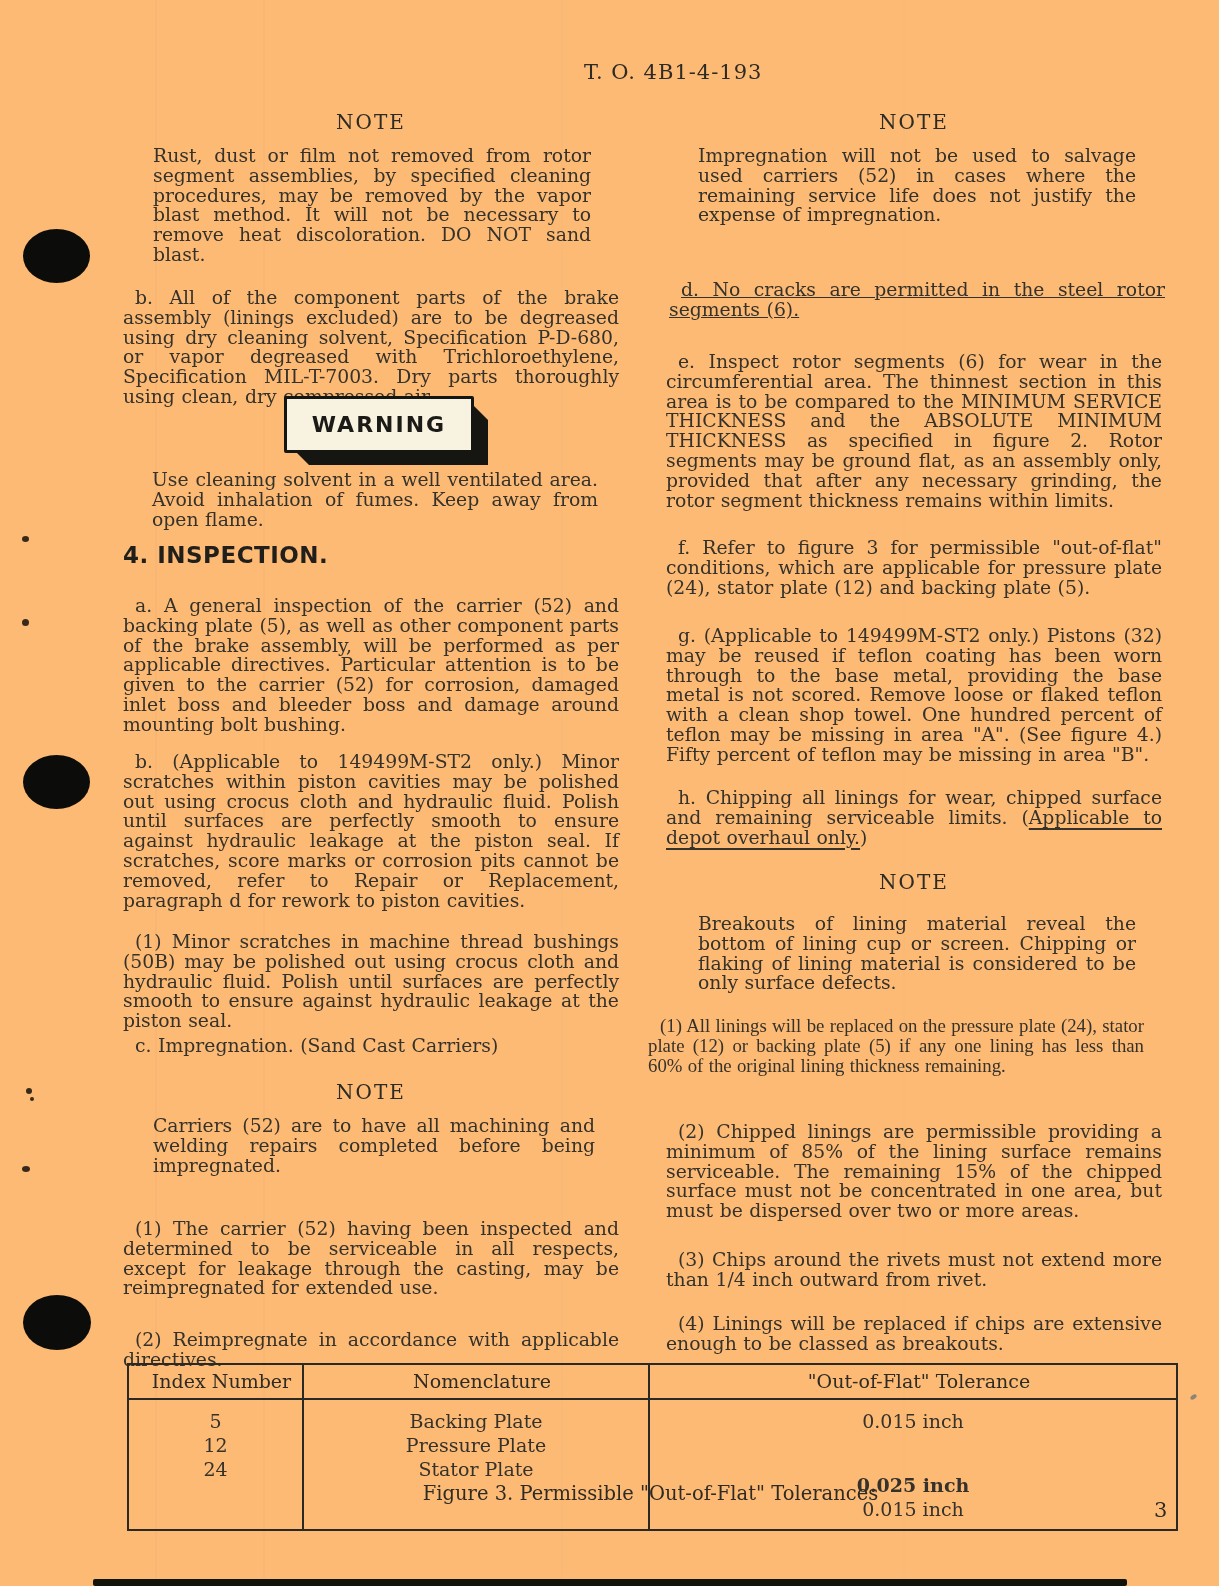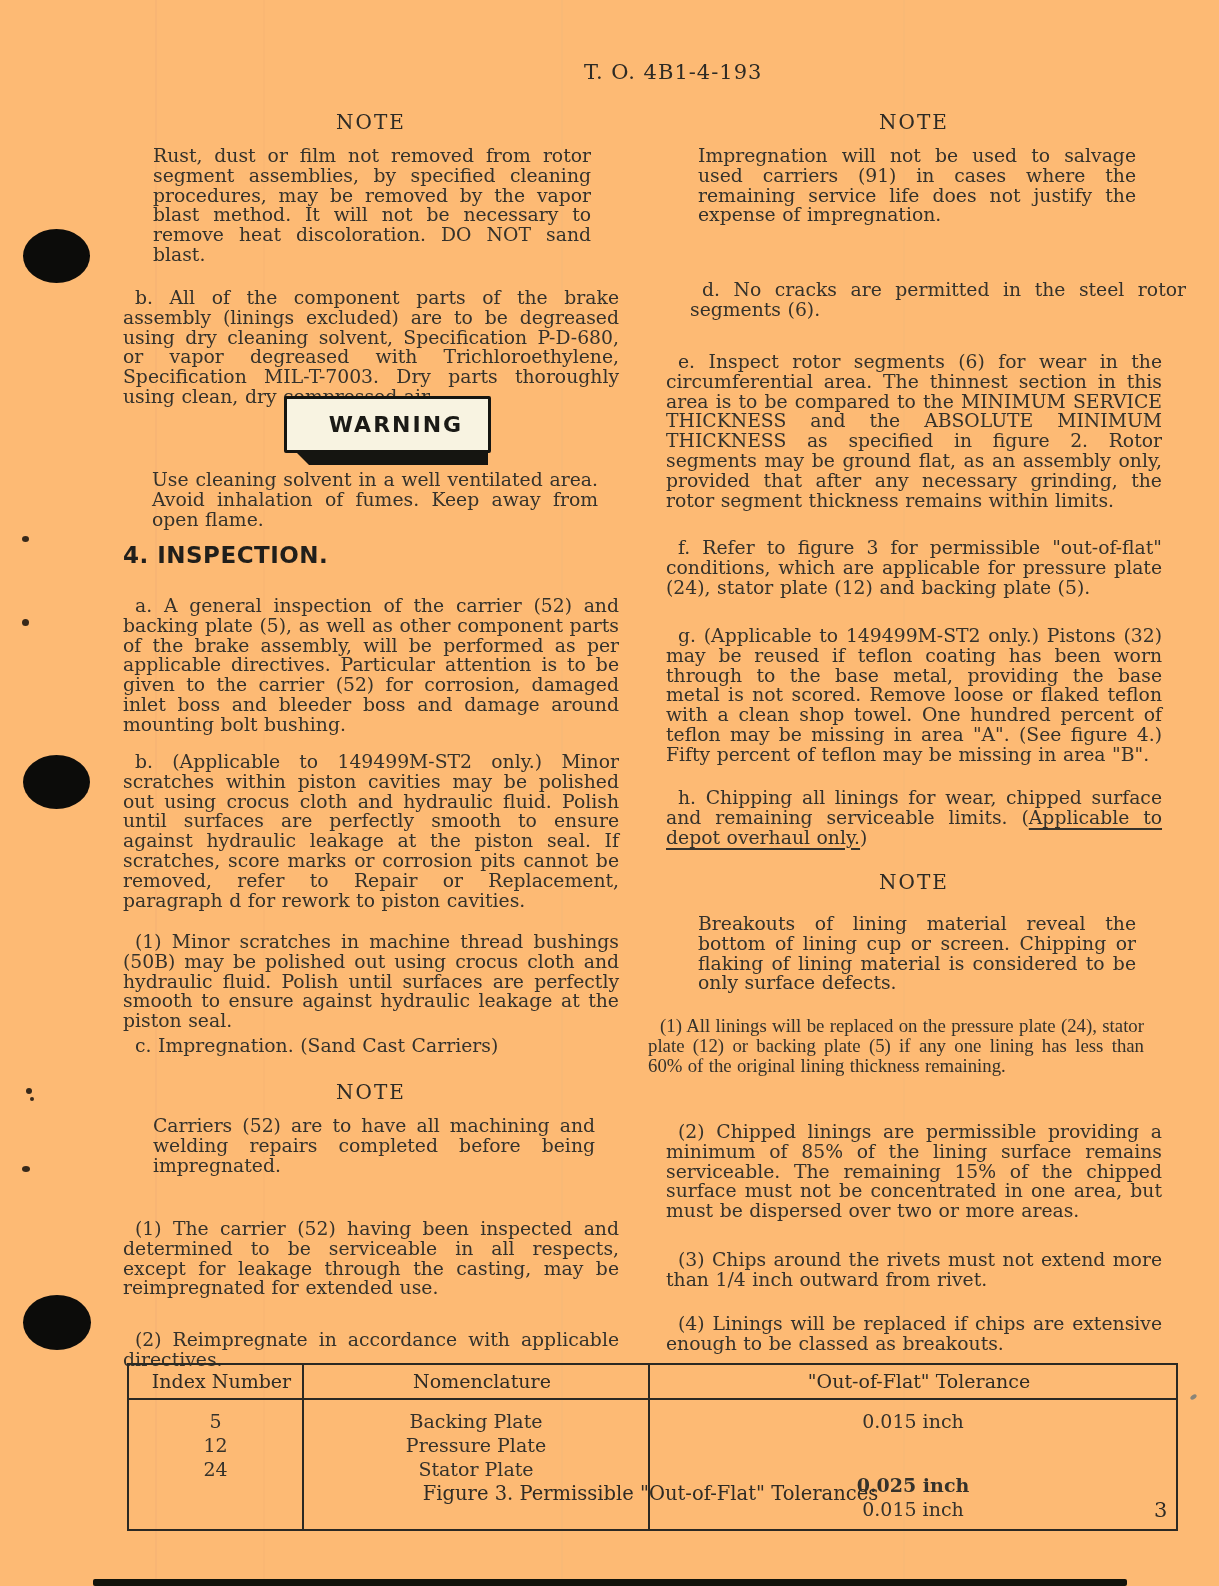--- a/index.html
+++ b/index.html
@@ -46,21 +46,21 @@
   
   .warn-wrap{position:absolute;left:284px;top:396px;width:190px;height:57px;}
   .warn-shadow{
     position:absolute;left:11px;top:10px;width:193px;height:59px;
     background:#151511;
     clip-path:polygon(0 0,calc(100% - 14px) 0,100% 14px,100% 100%,14px 100%,0 calc(100% - 14px));
   }
   .warn-box{
     position:absolute;left:0;top:0;width:184px;height:51px;
     background:#f8f3e1;border:3px solid #151511;border-radius:2px;
-    display:flex;align-items:center;justify-content:center;padding-left:17px;
+    display:flex;align-items:center;justify-content:center;
   }
   .warn-label{
     font-family:"DejaVu Sans","Liberation Sans",sans-serif;
     font-weight:bold;font-size:22px;letter-spacing:2px;color:#1b1a16;
   }
   .u-depot{text-decoration:underline;text-decoration-thickness:1.5px;text-underline-offset:4px;}
   
   .tol-table{
     position:absolute;left:127px;top:1363px;width:1047px;
     border:2px solid #2b2923;background:transparent;
@@ -151,23 +151,23 @@
   <div class="col-block note-head" style="left:123px;top:1080px;width:496px;">NOTE</div>
 
   <div class="col-block body-txt" style="left:153px;top:1116px;width:442px;">Carriers (52) are to have all machining and welding repairs completed before being impregnated.</div>
 
   <div class="col-block body-txt para" style="left:123px;top:1202px;width:496px;margin-top:17px;">(1) The carrier (52) having been inspected and determined to be serviceable in all respects, except for leakage through the casting, may be reimpregnated for extended use.</div>
 
   <div class="col-block body-txt para" style="left:123px;top:1306px;width:496px;margin-top:24px;">(2) Reimpregnate in accordance with applicable directives.</div>
 
   <div class="col-block note-head" style="left:666px;top:110px;width:496px;">NOTE</div>
 
-  <div class="col-block body-txt" style="left:698px;top:146px;width:438px;">Impregnation will not be used to salvage used carriers (91) in cases where the remaining service life does not justify the expense of impregnation.</div>
-
-  <div class="col-block body-txt para" style="left:690px;top:280px;width:496px;">d. No cracks are permitted in the steel rotor segments (6).</div>
+  <div class="col-block body-txt" style="left:698px;top:146px;width:438px;">Impregnation will not be used to salvage used carriers (52) in cases where the remaining service life does not justify the expense of impregnation.</div>
+
+  <div class="col-block body-txt para" style="left:669px;top:280px;width:496px;text-decoration:underline;">d. No cracks are permitted in the steel rotor segments (6).</div>
 
   <div class="col-block body-txt para" style="left:666px;top:352px;width:496px;">e. Inspect rotor segments (6) for wear in the circumferential area. The thinnest section in this area is to be compared to the MINIMUM SERVICE THICKNESS and the ABSOLUTE MINIMUM THICKNESS as specified in figure 2. Rotor segments may be ground flat, as an assembly only, provided that after any necessary grinding, the rotor segment thickness remains within limits.</div>
 
   <div class="col-block body-txt para" style="left:666px;top:538px;width:496px;">f. Refer to figure 3 for permissible "out-of-flat" conditions, which are applicable for pressure plate (24), stator plate (12) and backing plate (5).</div>
 
   <div class="col-block body-txt para" style="left:666px;top:626px;width:496px;">g. (Applicable to 149499M-ST2 only.) Pistons (32) may be reused if teflon coating has been worn through to the base metal, providing the base metal is not scored. Remove loose or flaked teflon with a clean shop towel. One hundred percent of teflon may be missing in area "A". (See figure 4.) Fifty percent of teflon may be missing in area "B".</div>
 
   <div class="col-block body-txt para" style="left:666px;top:788px;width:496px;">
     <span>h. Chipping all linings for wear, chipped surface and remaining serviceable limits. (</span><span class="u-depot">Applicable to depot overhaul only.</span><span>)</span>
   </div>

